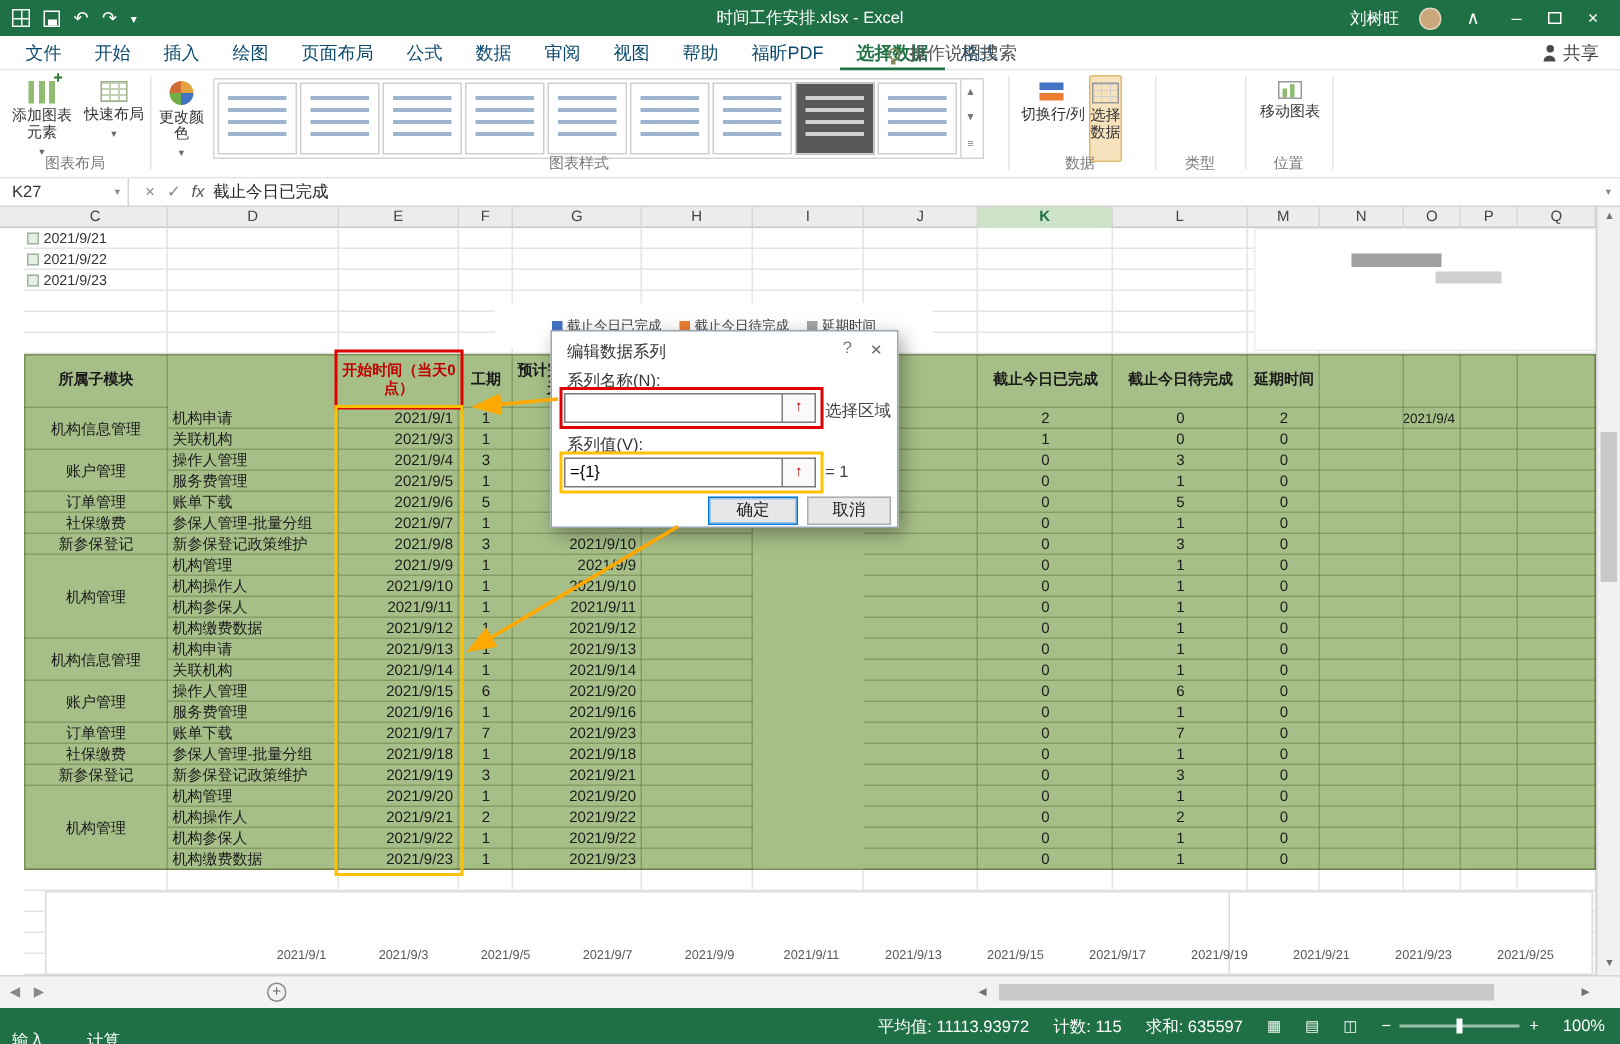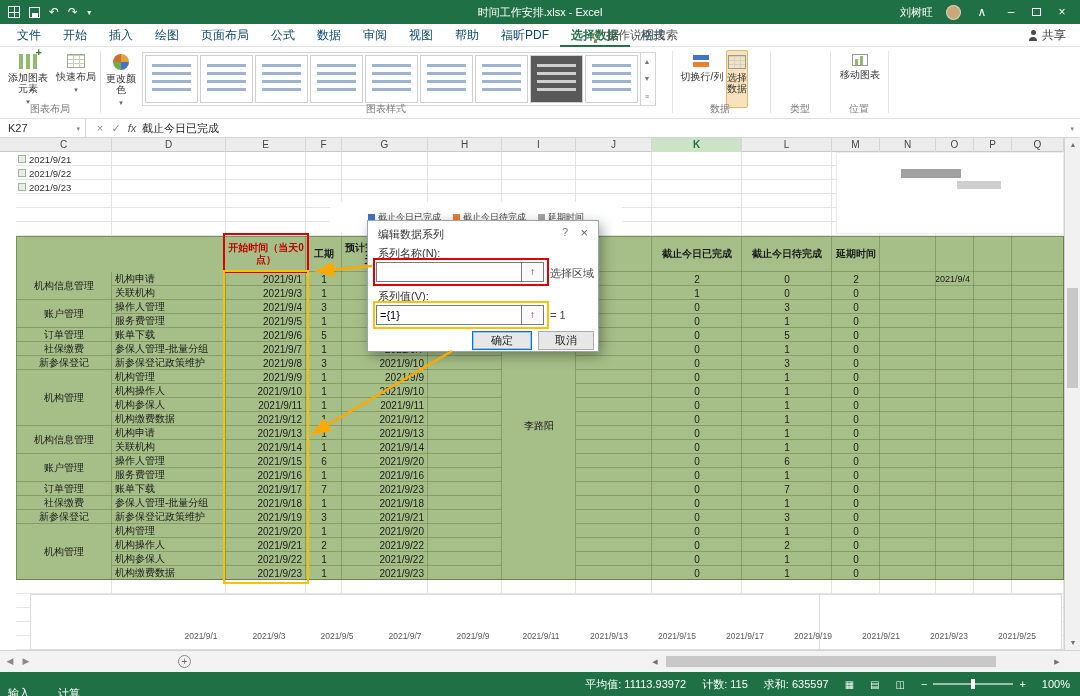--- a/index.html
+++ b/index.html
@@ -432,20 +432,21 @@
           <div class="axlab" style="left: 686px;">2021/9/17</div>
           <div class="axlab" style="left: 754px;">2021/9/19</div>
           <div class="axlab" style="left: 822px;">2021/9/21</div>
           <div class="axlab" style="left: 890px;">2021/9/23</div>
           <div class="axlab" style="left: 958px;">2021/9/25</div>
         </div>
     </div>
 
     <div id="table-bg"></div>
     <div id="table-layer">
+        <div class="cell th" style="left: 16px; top: 84px; width: 96px; height: 36px;">所属子模块</div>
         <div class="cell th redtx" style="left: 226px; top: 84px; width: 80px; height: 36px;">开始时间（当天0点）</div>
         <div class="cell th" style="left: 306px; top: 84px; width: 36px; height: 36px;">工期</div>
         <div class="cell th" style="left: 342px; top: 84px; width: 86px; height: 36px;">预计完成时间（当天24点）</div>
         <div class="cell th" style="left: 428px; top: 84px; width: 74px; height: 36px;"></div>
         <div class="cell th" style="left: 502px; top: 84px; width: 74px; height: 36px;"></div>
         <div class="cell th" style="left: 576px; top: 84px; width: 76px; height: 36px;"></div>
         <div class="cell th" style="left: 652px; top: 84px; width: 90px; height: 36px;">截止今日已完成</div>
         <div class="cell th" style="left: 742px; top: 84px; width: 90px; height: 36px;">截止今日待完成</div>
         <div class="cell th" style="left: 832px; top: 84px; width: 48px; height: 36px;">延期时间</div>
         <div class="cell th" style="left: 880px; top: 84px; width: 56px; height: 36px;"></div>
@@ -743,21 +744,20 @@
         <div class="cell mod tcent" style="left: 16px; top: 176px; width: 96px; height: 14px;">订单管理</div>
         <div class="cell mod tcent" style="left: 16px; top: 190px; width: 96px; height: 14px;">社保缴费</div>
         <div class="cell mod tcent" style="left: 16px; top: 204px; width: 96px; height: 14px;">新参保登记</div>
         <div class="cell mod tcent" style="left: 16px; top: 218px; width: 96px; height: 56px;">机构管理</div>
         <div class="cell mod tcent" style="left: 16px; top: 274px; width: 96px; height: 28px;">机构信息管理</div>
         <div class="cell mod tcent" style="left: 16px; top: 302px; width: 96px; height: 28px;">账户管理</div>
         <div class="cell mod tcent" style="left: 16px; top: 330px; width: 96px; height: 14px;">订单管理</div>
         <div class="cell mod tcent" style="left: 16px; top: 344px; width: 96px; height: 14px;">社保缴费</div>
         <div class="cell mod tcent" style="left: 16px; top: 358px; width: 96px; height: 14px;">新参保登记</div>
         <div class="cell mod tcent" style="left: 16px; top: 372px; width: 96px; height: 56px;">机构管理</div>
-        <div class="cell owner tcent" style="left: 502px; top: 120px; width: 74px; height: 308px;">李路阳</div>
       </div>
     <div id="top-rows">
         <div class="toprow" style="top: 0px;">
           <div class="mini-ic"></div>
           <div class="topdate">2021/9/21</div>
         </div>
         <div class="toprow" style="top: 14px;">
           <div class="mini-ic"></div>
           <div class="topdate">2021/9/22</div>
         </div>

